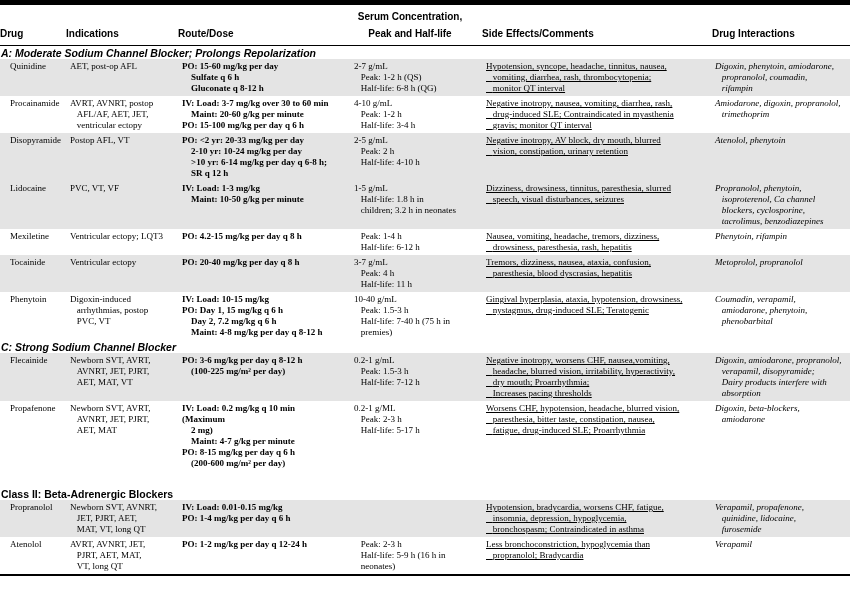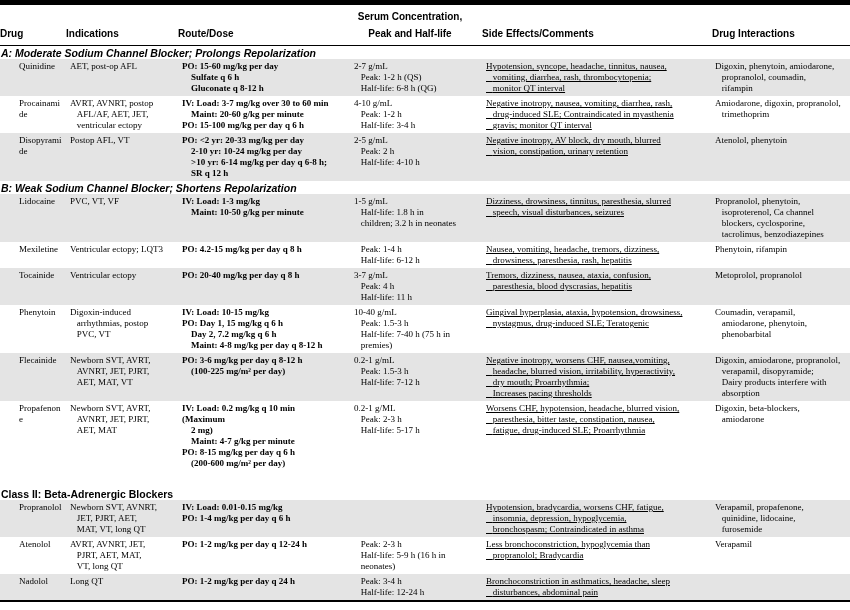--- a/index.html
+++ b/index.html
@@ -50,26 +50,26 @@
   }
   td.cell {
     font-size: 9px;
     line-height: 11px;
     vertical-align: top;
     padding: 2px 3px 2px 0;
     white-space: pre-wrap;
     word-wrap: break-word;
   }
   tr.shaded td.cell { background: var(--row-shade, #e4e4e4); }
-  td.cell.col-drug         { padding-left: 19px; }
+  td.cell.col-drug         { padding-left: 10px; }
   td.cell.col-indications  { padding-left: 4px; }
   td.cell.col-route        { padding-left: 4px; font-weight: bold; }
   td.cell.col-serum        { padding-left: 14px; }
   td.cell.col-side_effects { padding-left: 4px; text-decoration: underline; }
-  td.cell.col-interactions { padding-left: 3px; }
+  td.cell.col-interactions { padding-left: 3px; font-style: italic; }
   td.spacer { height: 16px; }
   tbody { border-bottom: 2px solid #000; }
   .footer {
     width: 850px;
     text-align: right;
     padding: 2px 6px 0 0;
   }
 </style>
 </head>
 <body>
@@ -139,23 +139,20 @@
     2-10 yr: 10-24 mg/kg per day
     &gt;10 yr: 6-14 mg/kg per day q 6-8 h;
     SR q 12 h</td>
           <td class="cell col-serum">2-5 g/mL
    Peak: 2 h
    Half-life: 4-10 h</td>
           <td class="cell col-side_effects">Negative inotropy, AV block, dry mouth, blurred
    vision, constipation, urinary retention</td>
           <td class="cell col-interactions">Atenolol, phenytoin</td>
         </tr>
-        <tr>
-          <td colspan="6" class="subclass-header">B: Weak Sodium Channel Blocker; Shortens Repolarization</td>
-        </tr>
         <tr class="shaded">
           <td class="cell col-drug">Lidocaine</td>
           <td class="cell col-indications">PVC, VT, VF</td>
           <td class="cell col-route">IV: Load: 1-3 mg/kg
     Maint: 10-50 g/kg per minute</td>
           <td class="cell col-serum">1-5 g/mL
    Half-life: 1.8 h in
    children; 3.2 h in neonates</td>
           <td class="cell col-side_effects">Dizziness, drowsiness, tinnitus, paresthesia, slurred
    speech, visual disturbances, seizures</td>
@@ -197,20 +194,23 @@
           <td class="cell col-serum">10-40 g/mL
    Peak: 1.5-3 h
    Half-life: 7-40 h (75 h in
    premies)</td>
           <td class="cell col-side_effects">Gingival hyperplasia, ataxia, hypotension, drowsiness,
    nystagmus, drug-induced SLE; Teratogenic</td>
           <td class="cell col-interactions">Coumadin, verapamil,
    amiodarone, phenytoin,
    phenobarbital</td>
         </tr>
+        <tr>
+          <td colspan="6" class="subclass-header">C: Strong Sodium Channel Blocker</td>
+        </tr>
         <tr class="shaded">
           <td class="cell col-drug">Flecainide</td>
           <td class="cell col-indications">Newborn SVT, AVRT,
    AVNRT, JET, PJRT,
    AET, MAT, VT</td>
           <td class="cell col-route">PO: 3-6 mg/kg per day q 8-12 h
     (100-225 mg/m² per day)</td>
           <td class="cell col-serum">0.2-1 g/mL
    Peak: 1.5-3 h
    Half-life: 7-12 h</td>
@@ -269,28 +269,18 @@
    PJRT, AET, MAT,
    VT, long QT</td>
           <td class="cell col-route">PO: 1-2 mg/kg per day q 12-24 h</td>
           <td class="cell col-serum">   Peak: 2-3 h
    Half-life: 5-9 h (16 h in
    neonates)</td>
           <td class="cell col-side_effects">Less bronchoconstriction, hypoglycemia than
    propranolol; Bradycardia</td>
           <td class="cell col-interactions">Verapamil</td>
         </tr>
-        <tr class="shaded">
-          <td class="cell col-drug">Nadolol</td>
-          <td class="cell col-indications">Long QT</td>
-          <td class="cell col-route">PO: 1-2 mg/kg per day q 24 h</td>
-          <td class="cell col-serum">   Peak: 3-4 h
-   Half-life: 12-24 h</td>
-          <td class="cell col-side_effects">Bronchoconstriction in asthmatics, headache, sleep
-   disturbances, abdominal pain</td>
-          <td class="cell col-interactions"></td>
-        </tr>
       </tbody>
   </table>
   <div class="footer">
     
   </div>
 </div>
 
 </body></html>

